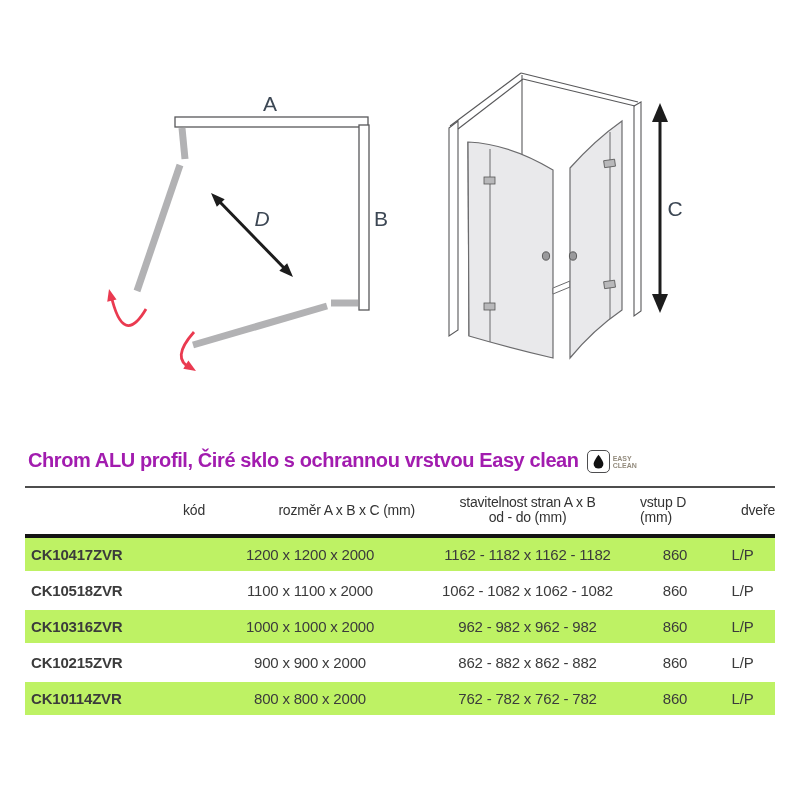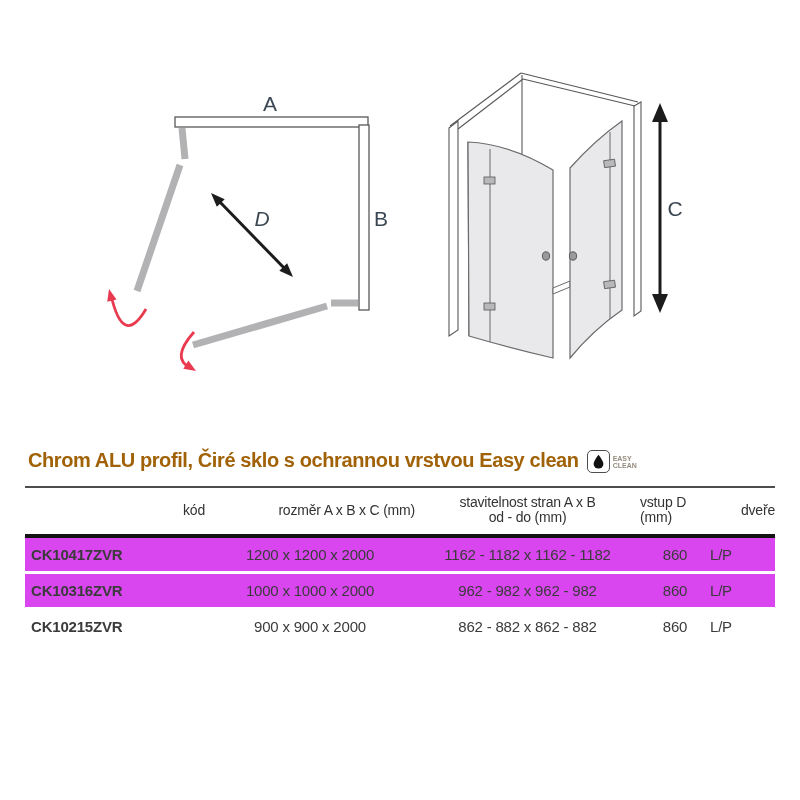--- a/index.html
+++ b/index.html
@@ -11,21 +11,21 @@
   .fig { position:absolute; }
   #plan-fig { left:90px; top:85px; }
   #persp-fig { left:435px; top:58px; }
   svg text { font-family:"Liberation Sans", sans-serif; }
   .dim-label { font-size:21px; fill:#3c4754; }
   .dim-label-italic { font-size:21px; fill:#3c4754; font-style:italic; }
 
   
   .section-head { position:absolute; left:28px; top:448px; width:750px;
     display:flex; align-items:center; gap:8px; }
-  .section-title { font-size:20px; font-weight:bold; color:#a16207;
+  .section-title { font-size:20px; font-weight:bold; color:#a21caf;
     letter-spacing:-0.4px; white-space:nowrap; }
   .easyclean-badge { display:flex; align-items:center; gap:3px; margin-top:2px; }
   .badge-box { width:23px; height:23px; border:1.6px solid #4d4d4f; border-radius:5px;
     display:flex; align-items:center; justify-content:center; background:#fff; }
   .badge-text { display:flex; flex-direction:column; line-height:7px; }
   .badge-text span { font-size:7px; font-weight:bold; color:#938b7d; letter-spacing:0; }
 
   
   .spec-table-wrap { position:absolute; left:25px; top:486px; width:750px; }
   table.spec { width:750px; border-collapse:collapse; table-layout:fixed; }
@@ -37,22 +37,22 @@
   th.c-stav { width:225px; text-align:center; }
   th.c-vst  { width:70px;  text-align:left; }
   th.c-dve  { width:65px;  text-align:right; padding-right:4px; }
   table.spec td { height:36px; font-size:15px; color:#3b3b3b; letter-spacing:-0.2px;
     vertical-align:middle; }
   td.c-kod  { text-align:left; padding-left:6px; font-weight:bold; color:#141414;
     font-size:15.5px; }
   td.c-roz  { text-align:center; }
   td.c-stav { text-align:center; }
   td.c-vst  { text-align:center; }
-  td.c-dve  { text-align:left; }
-  tr.striped td { background:#d946ef; border-top:3px solid #ffffff;
+  td.c-dve  { text-align:center; }
+  tr.striped td { background:#bef264; border-top:3px solid #ffffff;
     border-bottom:3px solid #ffffff; }
 </style>
 </head>
 <body>
 
 <div class="sheet">
 
   <div class="fig" id="plan-fig">
     <svg width="320" height="310" viewBox="0 0 320 310">
 
@@ -164,31 +164,45 @@
         </tr>
       </thead>
       <tbody>
         <tr class="striped">
           <td class="c-kod">CK10417ZVR</td>
           <td class="c-roz">1200 x 1200 x 2000</td>
           <td class="c-stav">1162 - 1182 x 1162 - 1182</td>
           <td class="c-vst">860</td>
           <td class="c-dve">L/P</td>
         </tr>
+        <tr>
+          <td class="c-kod">CK10518ZVR</td>
+          <td class="c-roz">1100 x 1100 x 2000</td>
+          <td class="c-stav">1062 - 1082 x 1062 - 1082</td>
+          <td class="c-vst">860</td>
+          <td class="c-dve">L/P</td>
+        </tr>
         <tr class="striped">
           <td class="c-kod">CK10316ZVR</td>
           <td class="c-roz">1000 x 1000 x 2000</td>
           <td class="c-stav">962 - 982 x 962 - 982</td>
           <td class="c-vst">860</td>
           <td class="c-dve">L/P</td>
         </tr>
         <tr>
           <td class="c-kod">CK10215ZVR</td>
           <td class="c-roz">900 x 900 x 2000</td>
           <td class="c-stav">862 - 882 x 862 - 882</td>
           <td class="c-vst">860</td>
           <td class="c-dve">L/P</td>
         </tr>
+        <tr class="striped">
+          <td class="c-kod">CK10114ZVR</td>
+          <td class="c-roz">800 x 800 x 2000</td>
+          <td class="c-stav">762 - 782 x 762 - 782</td>
+          <td class="c-vst">860</td>
+          <td class="c-dve">L/P</td>
+        </tr>
       </tbody>
     </table>
   </div>
 
 </div>
 
 </body></html>

